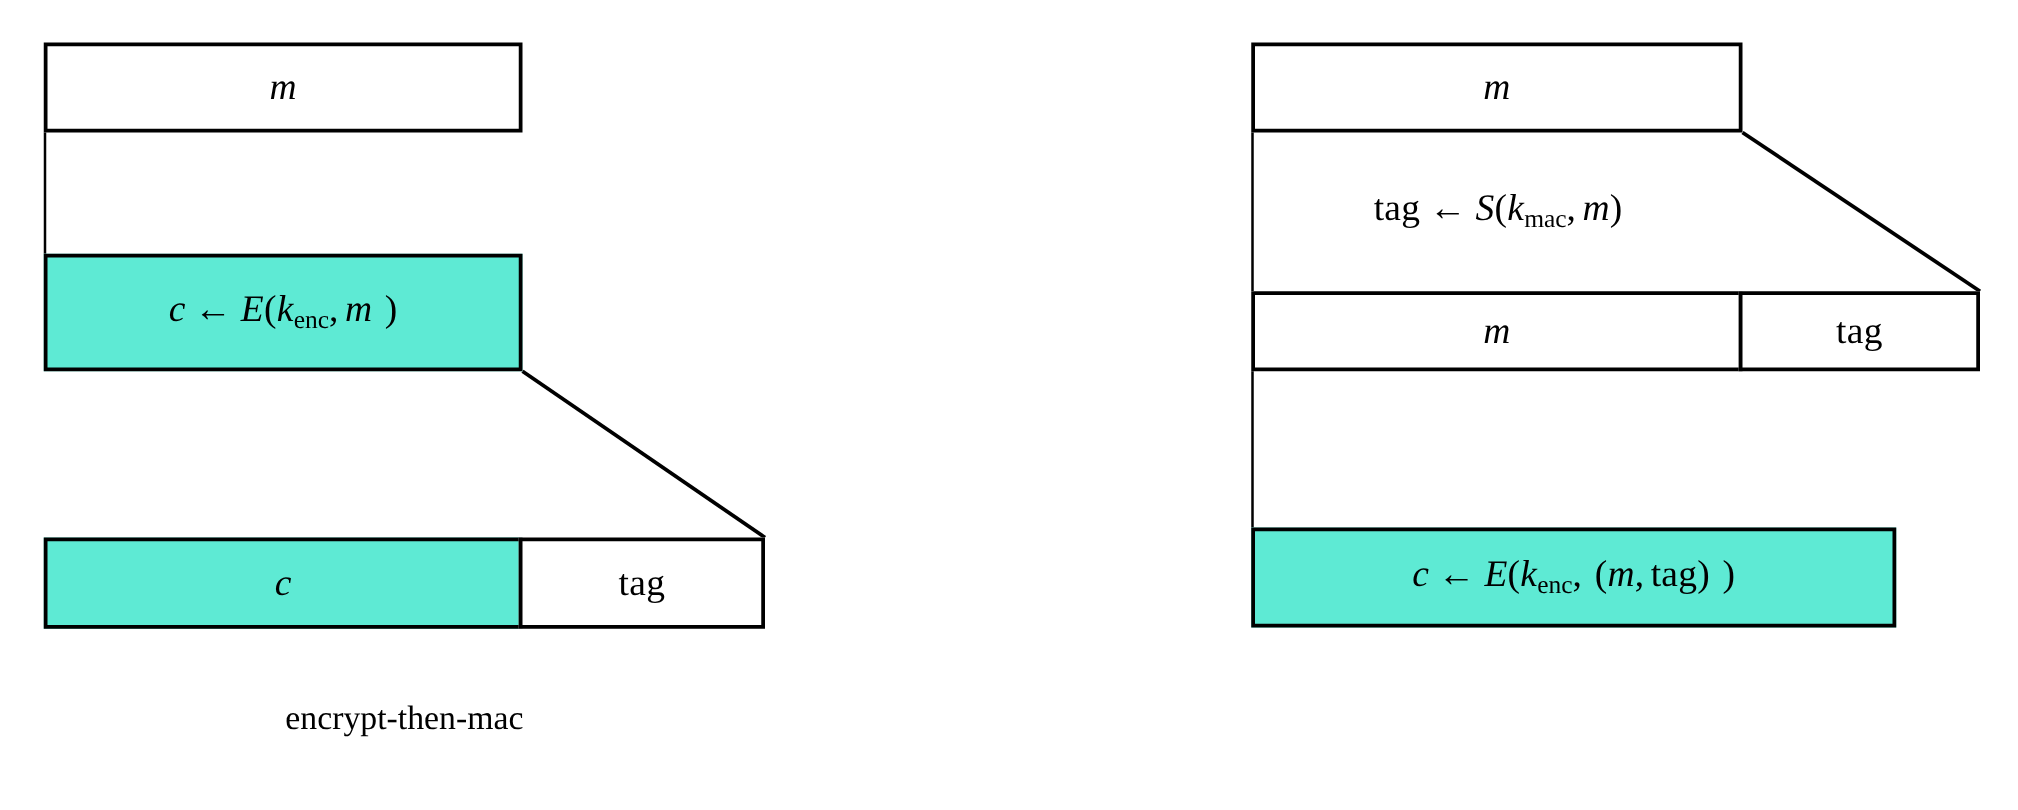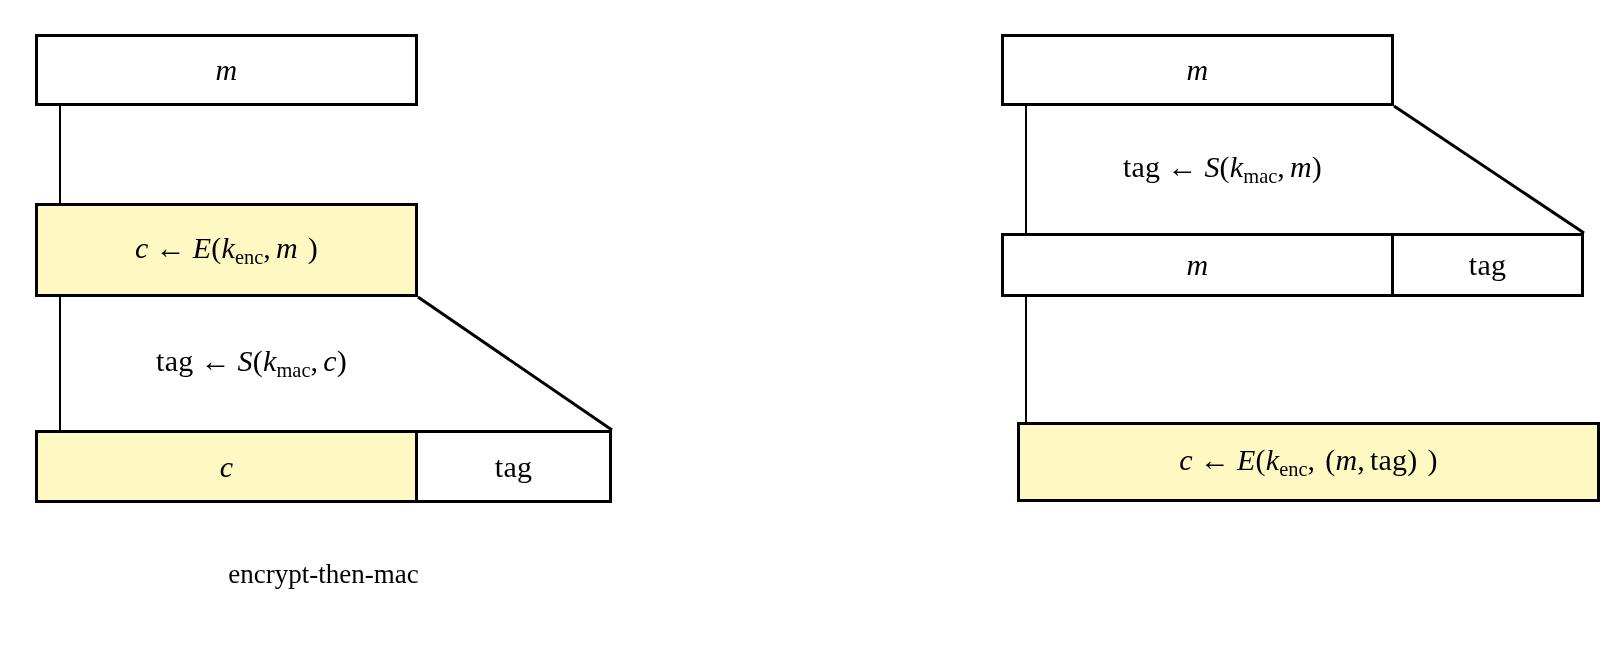--- a/index.html
+++ b/index.html
@@ -24,34 +24,33 @@
     position: absolute;
     box-sizing: border-box;
     border: 3px solid #000000;
     background: #ffffff;
     display: flex;
     align-items: center;
     justify-content: center;
     white-space: nowrap;
   }
   .box.shaded {
-    background: #fef9c3;
+    background: #5eead4;
     text-align: center;
   }
   
   .open-region {
     position: absolute;
     box-sizing: border-box;
     border-left: 2px solid #000000;
     background: transparent;
     display: flex;
     align-items: center;
     justify-content: center;
     white-space: nowrap;
-    margin-left: 24px;
   }
   .math {
     font-family: "Liberation Serif", "DejaVu Serif", serif;
     font-size: 30px;
     line-height: 1;
     letter-spacing: 0.2px;
   }
   .math .it {
     font-style: italic;
   }
@@ -112,25 +111,20 @@
   </div>
 
   <div class="open-region" style="left:35px; top:106px; width:383px; height:97px;"></div>
 
   <div class="box shaded" style="left:35px; top:203px; width:383px; height:94px;">
     <span class="math">
       <span class="it">c</span><span class="sp"></span><span class="arrow">←</span><span class="sp"></span><span class="it">E</span><span class="up">(</span><span class="it">k</span><span class="sub">enc</span><span class="up">,</span><span class="sp"></span><span class="it">m</span><span class="sp-wide"></span><span class="up">)</span>
     </span>
   </div>
 
-  <div class="open-region" style="left:35px; top:297px; width:383px; height:133px;">
-    <span class="math">
-      <span class="up">tag</span><span class="sp"></span><span class="arrow">←</span><span class="sp"></span><span class="it">S</span><span class="up">(</span><span class="it">k</span><span class="sub">mac</span><span class="up">,</span><span class="sp"></span><span class="it">c</span><span class="up">)</span>
-    </span>
-  </div>
 
   <div class="box shaded" style="left:35px; top:430px; width:383px; height:73px;">
     <span class="math">
       <span class="it">c</span>
     </span>
   </div>
   <div class="box" style="left:415px; top:430px; width:197px; height:73px;">
     <span class="math">
       <span class="up">tag</span>
     </span>
@@ -158,20 +152,20 @@
     </span>
   </div>
   <div class="box" style="left:1391px; top:233px; width:193px; height:64px;">
     <span class="math">
       <span class="up">tag</span>
     </span>
   </div>
 
   <div class="open-region" style="left:1001px; top:297px; width:583px; height:125px;"></div>
 
-  <div class="box shaded" style="left:1001px; top:422px; width:583px; height:80px;margin-left:16px;">
+  <div class="box shaded" style="left:1001px; top:422px; width:516px; height:80px;">
     <span class="math">
       <span class="it">c</span><span class="sp"></span><span class="arrow">←</span><span class="sp"></span><span class="it">E</span><span class="up">(</span><span class="it">k</span><span class="sub">enc</span><span class="up">,</span><span class="sp-wide"></span><span class="up">(</span><span class="it">m</span><span class="up">,</span><span class="sp"></span><span class="up">tag</span><span class="up">)</span><span class="sp-wide"></span><span class="up">)</span>
     </span>
   </div>
 
 
 </div>
 
 </body></html>

